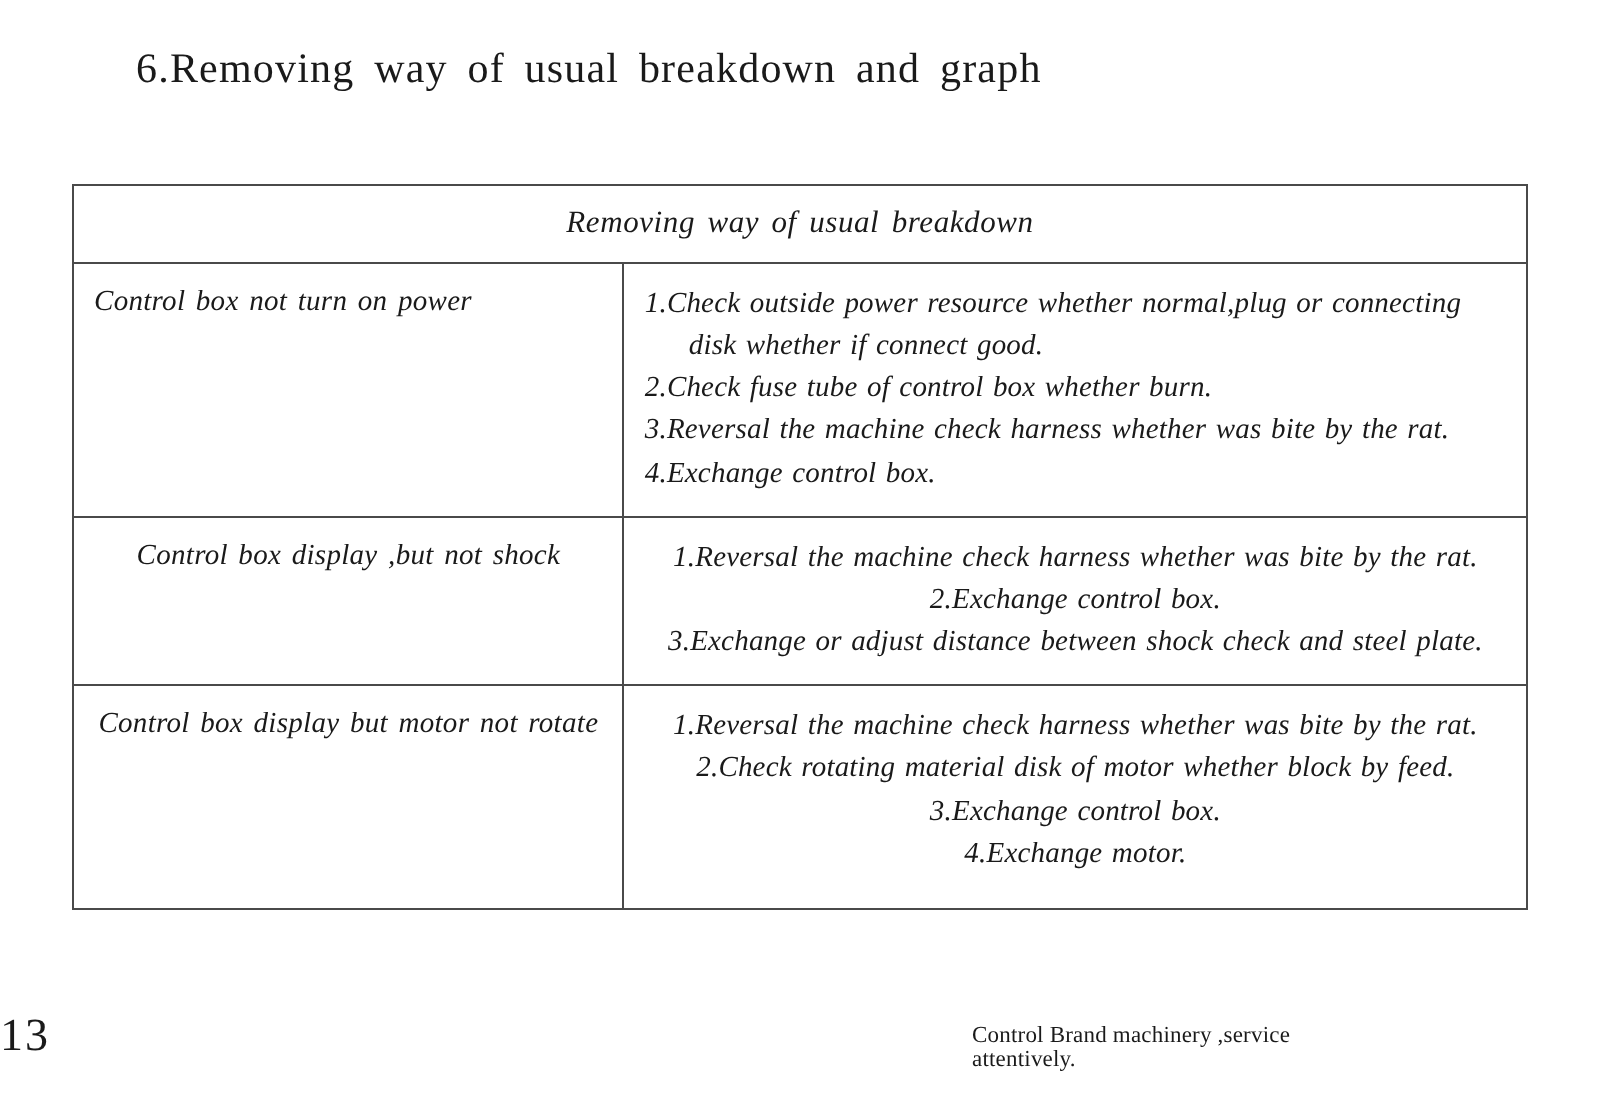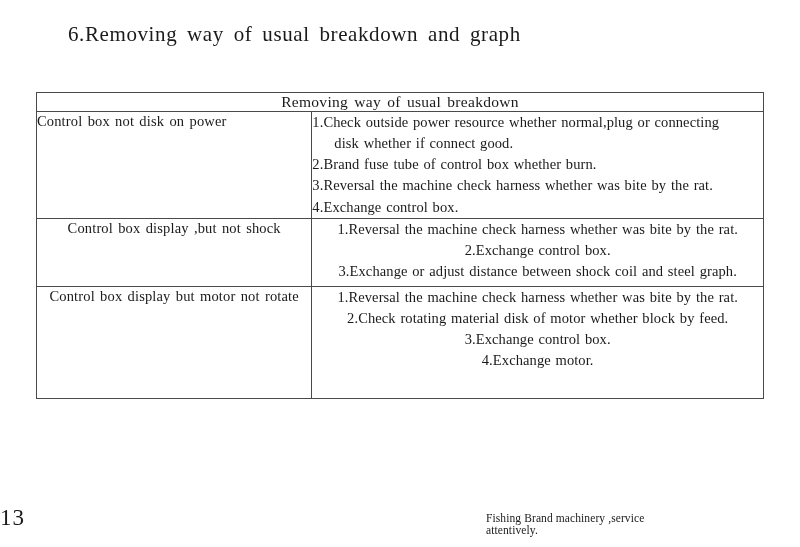--- a/index.html
+++ b/index.html
@@ -34,21 +34,22 @@
     left: 36px;
     top: 92px;
     width: 728px;
     border: 1px solid #4a4a4a;
     border-collapse: collapse;
     table-layout: fixed;
   }
   .table td {
     border: 1px solid #4a4a4a;
     vertical-align: top;
-    padding: 0;
+    padding: 10px;
+    font-style: italic;
   }
   .title-cell {
     text-align: center;
     font-size: 15.5px;
     padding: 12px 0 13px 0;
     letter-spacing: 0.3px;
     word-spacing: 2px;
   }
   .col-head {
     font-size: 15px;
@@ -111,46 +112,46 @@
     <colgroup>
       <col class="col-1">
       <col class="col-2">
     </colgroup>
     <tbody>
       <tr>
         <td class="title-cell" colspan="2">Removing way of  usual breakdown</td>
       </tr>
 
       <tr class="r1">
-        <td class="phen-cell">Control box not disk on power</td>
+        <td class="phen-cell">Control box not turn on power</td>
         <td class="remedy-cell">
           <span class="step"><span>1.</span><span>Check outside power resource whether normal,plug or connecting</span><span class="cont">disk whether if  connect good.</span></span>
-          <span class="step"><span>2.</span><span>Brand fuse tube of  control box whether burn.</span></span>
+          <span class="step"><span>2.</span><span>Check fuse tube of  control box whether burn.</span></span>
           <span class="step"><span>3.</span><span>Reversal the machine check harness whether was bite by the rat.</span></span>
           <span class="step"><span>4.</span><span>Exchange control box.</span></span>
         </td>
       </tr>
 
       <tr class="r2">
         <td class="phen-cell">Control box display ,but not shock</td>
         <td class="remedy-cell">
           <span class="step"><span>1.</span><span>Reversal the machine check harness whether was bite by the rat.</span></span>
           <span class="step"><span>2.</span><span>Exchange control box.</span></span>
-          <span class="step"><span>3.</span><span>Exchange or adjust distance between shock coil and steel graph.</span></span>
+          <span class="step"><span>3.</span><span>Exchange or adjust distance between shock check and steel plate.</span></span>
         </td>
       </tr>
 
       <tr class="r3">
         <td class="phen-cell">Control box display but motor not rotate</td>
         <td class="remedy-cell">
           <span class="step"><span>1.</span><span>Reversal the machine check harness whether was bite by the rat.</span></span>
           <span class="step"><span>2.</span><span>Check rotating material disk of  motor whether block by feed.</span></span>
           <span class="step"><span>3.</span><span>Exchange control box.</span></span>
           <span class="step"><span>4.</span><span>Exchange motor.</span></span>
         </td>
       </tr>
     </tbody>
   </table>
 
   <div class="pagenum">13</div>
-  <div class="footer-note">Fishing Brand machinery ,service attentively.</div>
+  <div class="footer-note">Control Brand machinery ,service attentively.</div>
 
 </div>
 
 </body></html>

